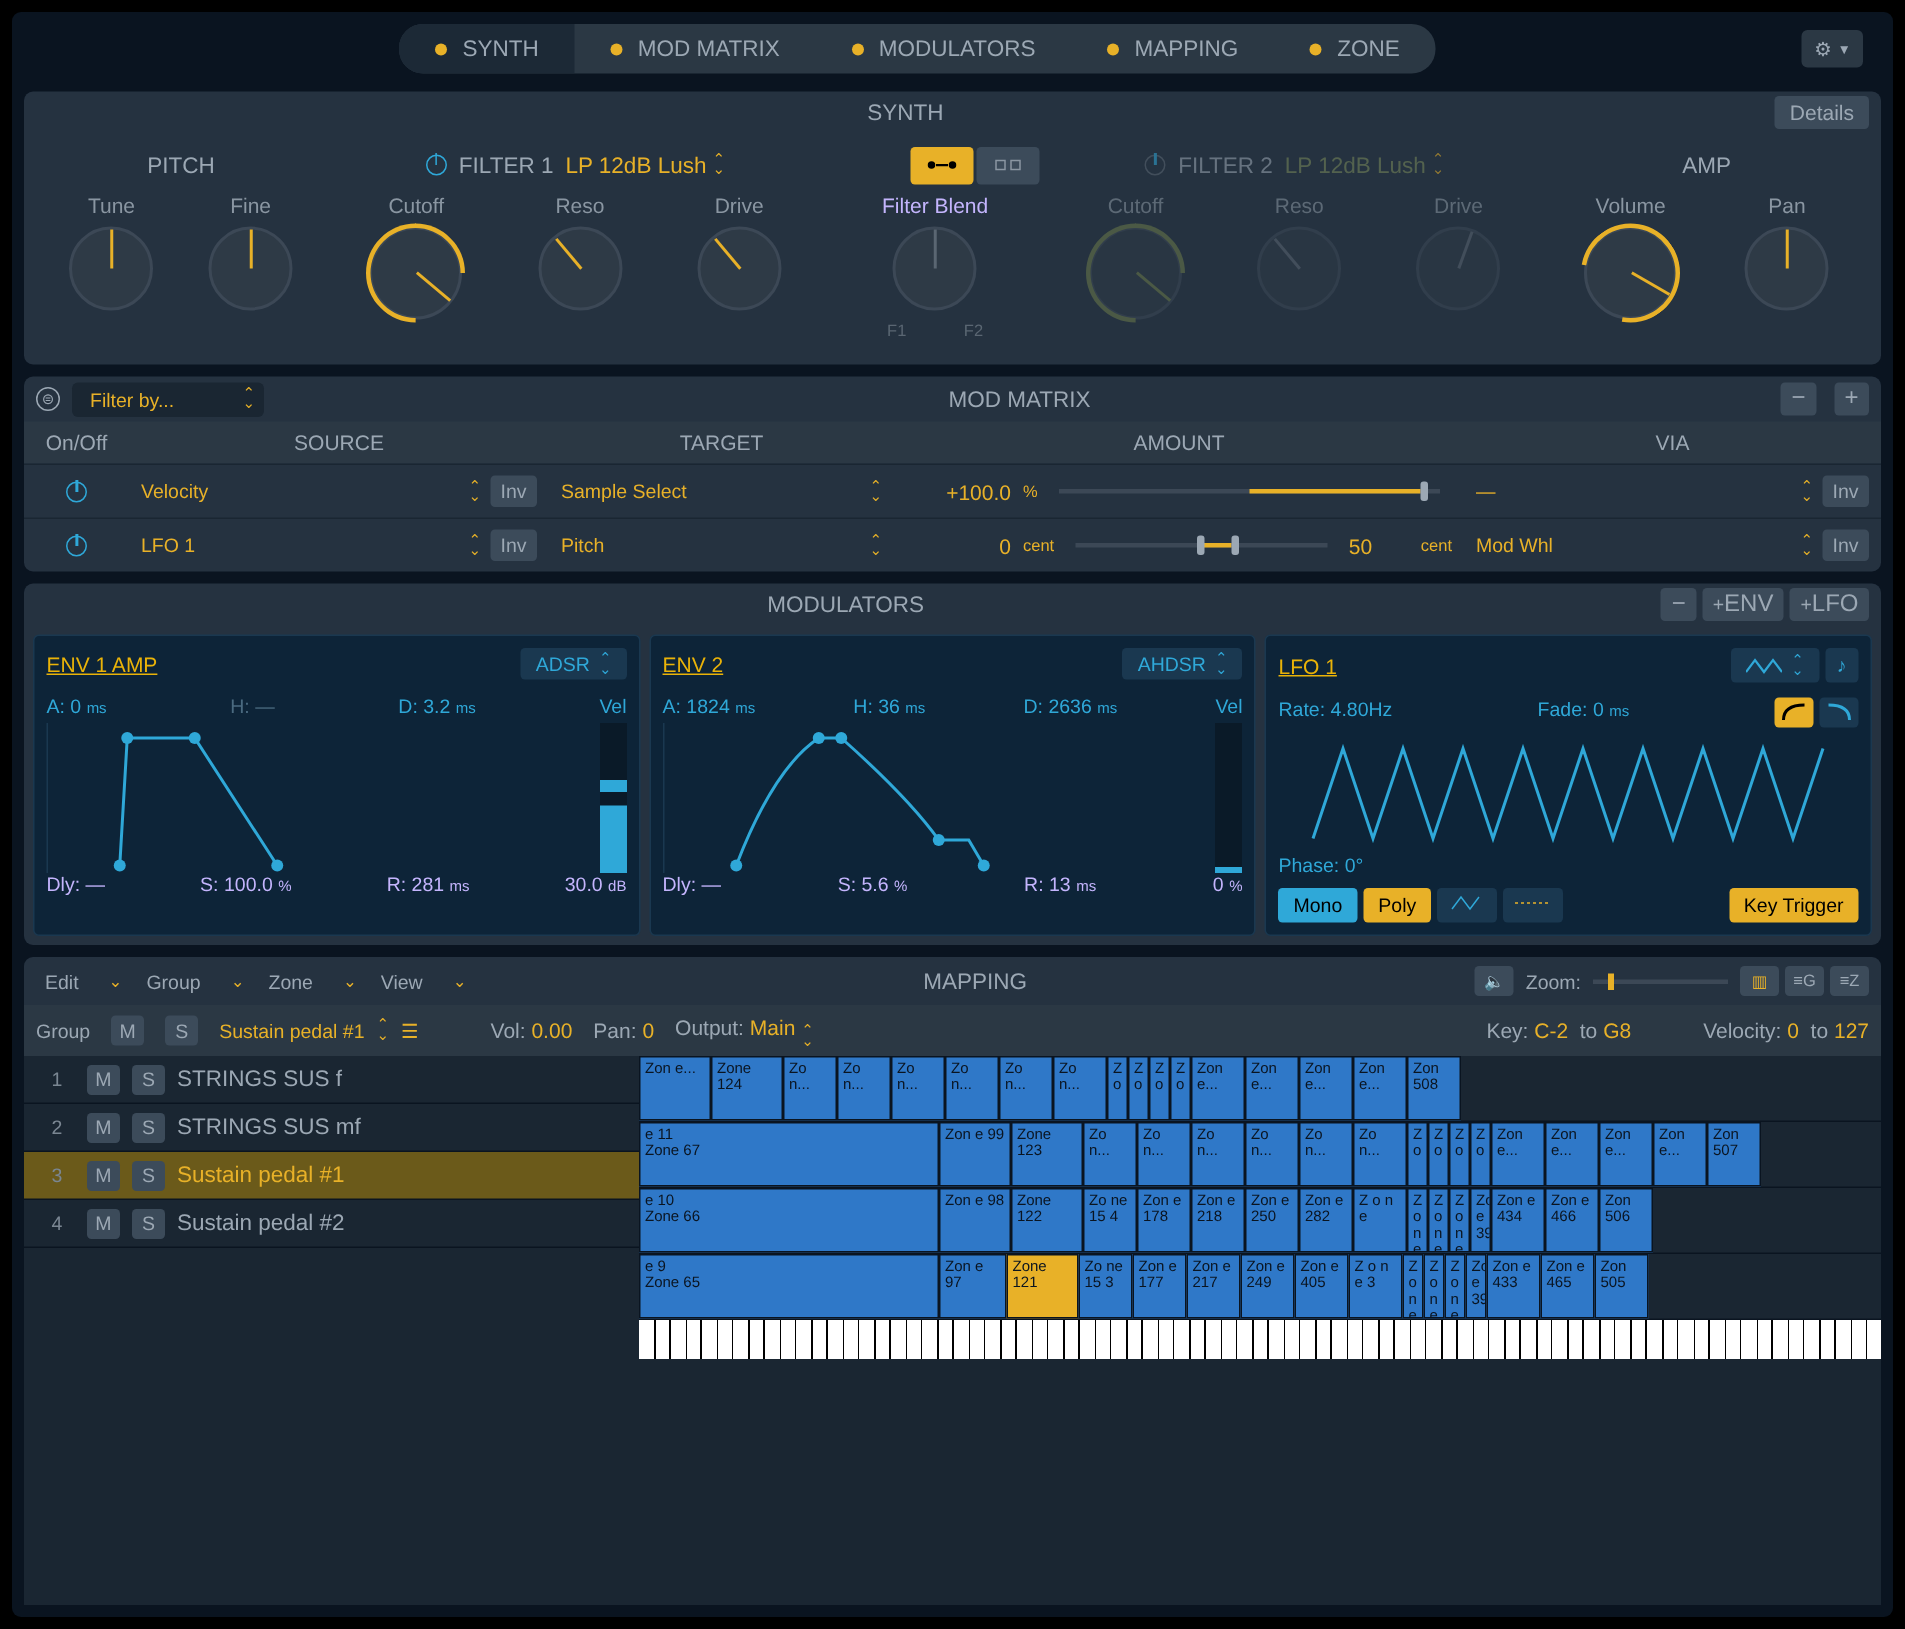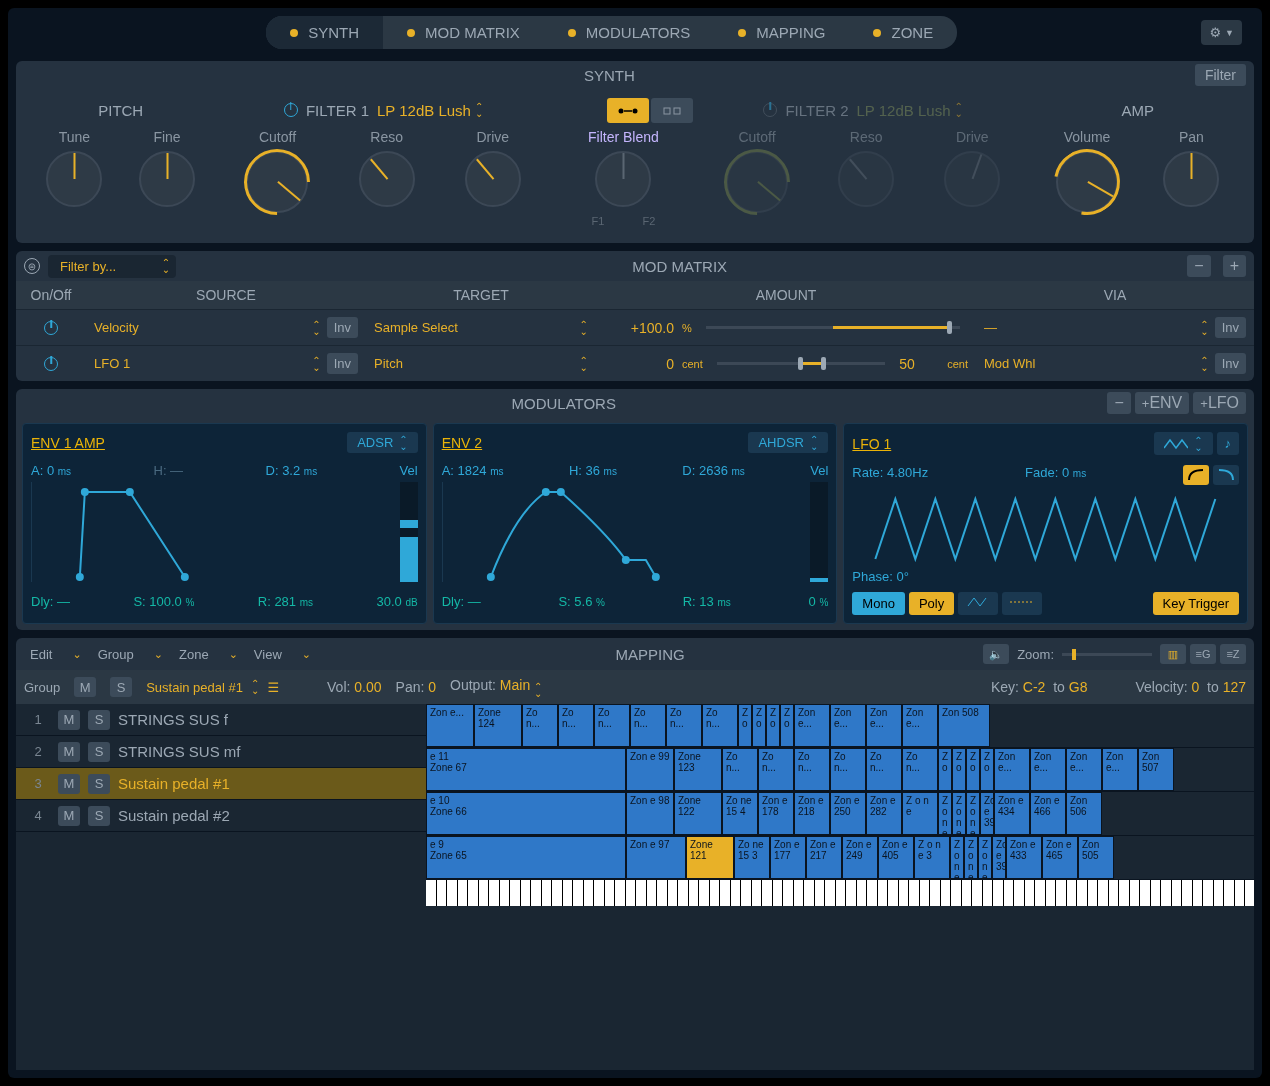--- a/index.html
+++ b/index.html
@@ -66,21 +66,21 @@
 
 .mod-body { display: flex; gap: 6px; padding: 6px; }
 .mod-panel { flex: 1; background: #0d2438; border-radius: 4px; padding: 8px; border: 1px solid #1a3850; }
 .mod-panel-hdr { display: flex; align-items: center; margin-bottom: 10px; }
 .mod-title { color: #eab308; font-size: 14px; text-decoration: underline; }
 .mode-sel { margin-left: auto; background: #1a3850; color: #2fa8d8; padding: 3px 10px; border-radius: 3px; cursor: pointer; display: flex; align-items: center; gap: 6px; }
 .env-params { display: flex; justify-content: space-between; font-size: 13px; color: #2fa8d8; margin-bottom: 4px; }
 .env-params span.dim { color: #4a6a80; }
 .env-graph { height: 100px; position: relative; border-left: 1px solid #1a3850; }
 .env-graph svg { width: 100%; height: 100%; }
-.env-bottom { display: flex; justify-content: space-between; font-size: 13px; color: #14b8a6; margin-top: 12px; align-items: center; }
+.env-bottom { display: flex; justify-content: space-between; font-size: 13px; color: #c4b5fd; margin-top: 0; align-items: center; }
 .vel-meter { width: 18px; height: 100px; background: #0a1a28; position: absolute; right: 0; top: 0; }
 .vel-fill { position: absolute; bottom: 0; width: 100%; background: #2fa8d8; }
 .lfo-wave { height: 80px; }
 .lfo-btns { display: flex; gap: 4px; margin-top: 8px; flex-wrap: wrap; align-items: center; }
 .lfo-btn { background: #1a3850; padding: 4px 10px; border-radius: 3px; font-size: 13px; cursor: pointer; }
 .lfo-btn.blue-active { background: #2fa8d8; color: #000; }
 .lfo-btn.yel-active { background: #e8b128; color: #000; }
 .lfo-icon-btn { background: #1a3850; padding: 4px 8px; border-radius: 3px; }
 .curve-icons { display: flex; gap: 4px; margin-left: auto; }
 .curve-icon { width: 26px; height: 20px; border-radius: 3px; display: flex; align-items: center; justify-content: center; }
@@ -151,21 +151,21 @@
     </div>
     <div class="gear-btn">
         <span>⚙</span>
         <span style="font-size:9px">▼</span>
       </div>
   </div>
 
   <div class="panel">
     <div class="panel-header">
       <span class="title">SYNTH</span>
-      <span class="detail-btn">Filter</span>
+      <span class="detail-btn">Details</span>
     </div>
     <div class="synth-body">
       <div class="synth-col" style="flex:0.8">
         <div class="col-header">PITCH</div>
         <div class="knob-row">
           <div class="knob-unit">
               <div class="knob-label">Tune</div>
               <div class="knob">
                 <div class="pointer" style="transform:rotate(180deg);background:#e8b128"></div>
               </div>
@@ -581,21 +581,21 @@
             <div class="zone-cell" style="width:36px">Zo n...</div>
             <div class="zone-cell" style="width:36px">Zo n...</div>
             <div class="zone-cell" style="width:14px">Z o</div>
             <div class="zone-cell" style="width:14px">Z o</div>
             <div class="zone-cell" style="width:14px">Z o</div>
             <div class="zone-cell" style="width:14px">Z o</div>
             <div class="zone-cell" style="width:36px">Zon e...</div>
             <div class="zone-cell" style="width:36px">Zon e...</div>
             <div class="zone-cell" style="width:36px">Zon e...</div>
             <div class="zone-cell" style="width:36px">Zon e...</div>
-            <div class="zone-cell" style="width:52px">Zon 508</div>
+            <div class="zone-cell" style="width:36px">Zon 508</div>
           </div>
           <div class="zone-row">
             <div class="zone-cell big" style="width:200px">e 11<br>Zone 67</div>
             <div class="zone-cell" style="width:48px">Zon e 99</div>
             <div class="zone-cell" style="width:48px">Zone 123</div>
             <div class="zone-cell" style="width:36px">Zo n...</div>
             <div class="zone-cell" style="width:36px">Zo n...</div>
             <div class="zone-cell" style="width:36px">Zo n...</div>
             <div class="zone-cell" style="width:36px">Zo n...</div>
             <div class="zone-cell" style="width:36px">Zo n...</div>
@@ -623,21 +623,21 @@
             <div class="zone-cell" style="width:14px">Z o n e</div>
             <div class="zone-cell" style="width:14px">Z o n e</div>
             <div class="zone-cell" style="width:14px">Z o n e</div>
             <div class="zone-cell" style="width:14px">Zon e 394</div>
             <div class="zone-cell" style="width:36px">Zon e 434</div>
             <div class="zone-cell" style="width:36px">Zon e 466</div>
             <div class="zone-cell" style="width:36px">Zon 506</div>
           </div>
           <div class="zone-row">
             <div class="zone-cell big" style="width:200px">e 9<br>Zone 65</div>
-            <div class="zone-cell" style="width:60px">Zon e 97</div>
+            <div class="zone-cell" style="width:45px">Zon e 97</div>
             <div class="zone-cell selected" style="width:48px">Zone 121</div>
             <div class="zone-cell" style="width:36px">Zo ne 15 3</div>
             <div class="zone-cell" style="width:36px">Zon e 177</div>
             <div class="zone-cell" style="width:36px">Zon e 217</div>
             <div class="zone-cell" style="width:36px">Zon e 249</div>
             <div class="zone-cell" style="width:36px">Zon e 405</div>
             <div class="zone-cell" style="width:36px">Z o n e 3</div>
             <div class="zone-cell" style="width:14px">Z o n e 3</div>
             <div class="zone-cell" style="width:14px">Z o n e 3</div>
             <div class="zone-cell" style="width:14px">Z o n e 3</div>

